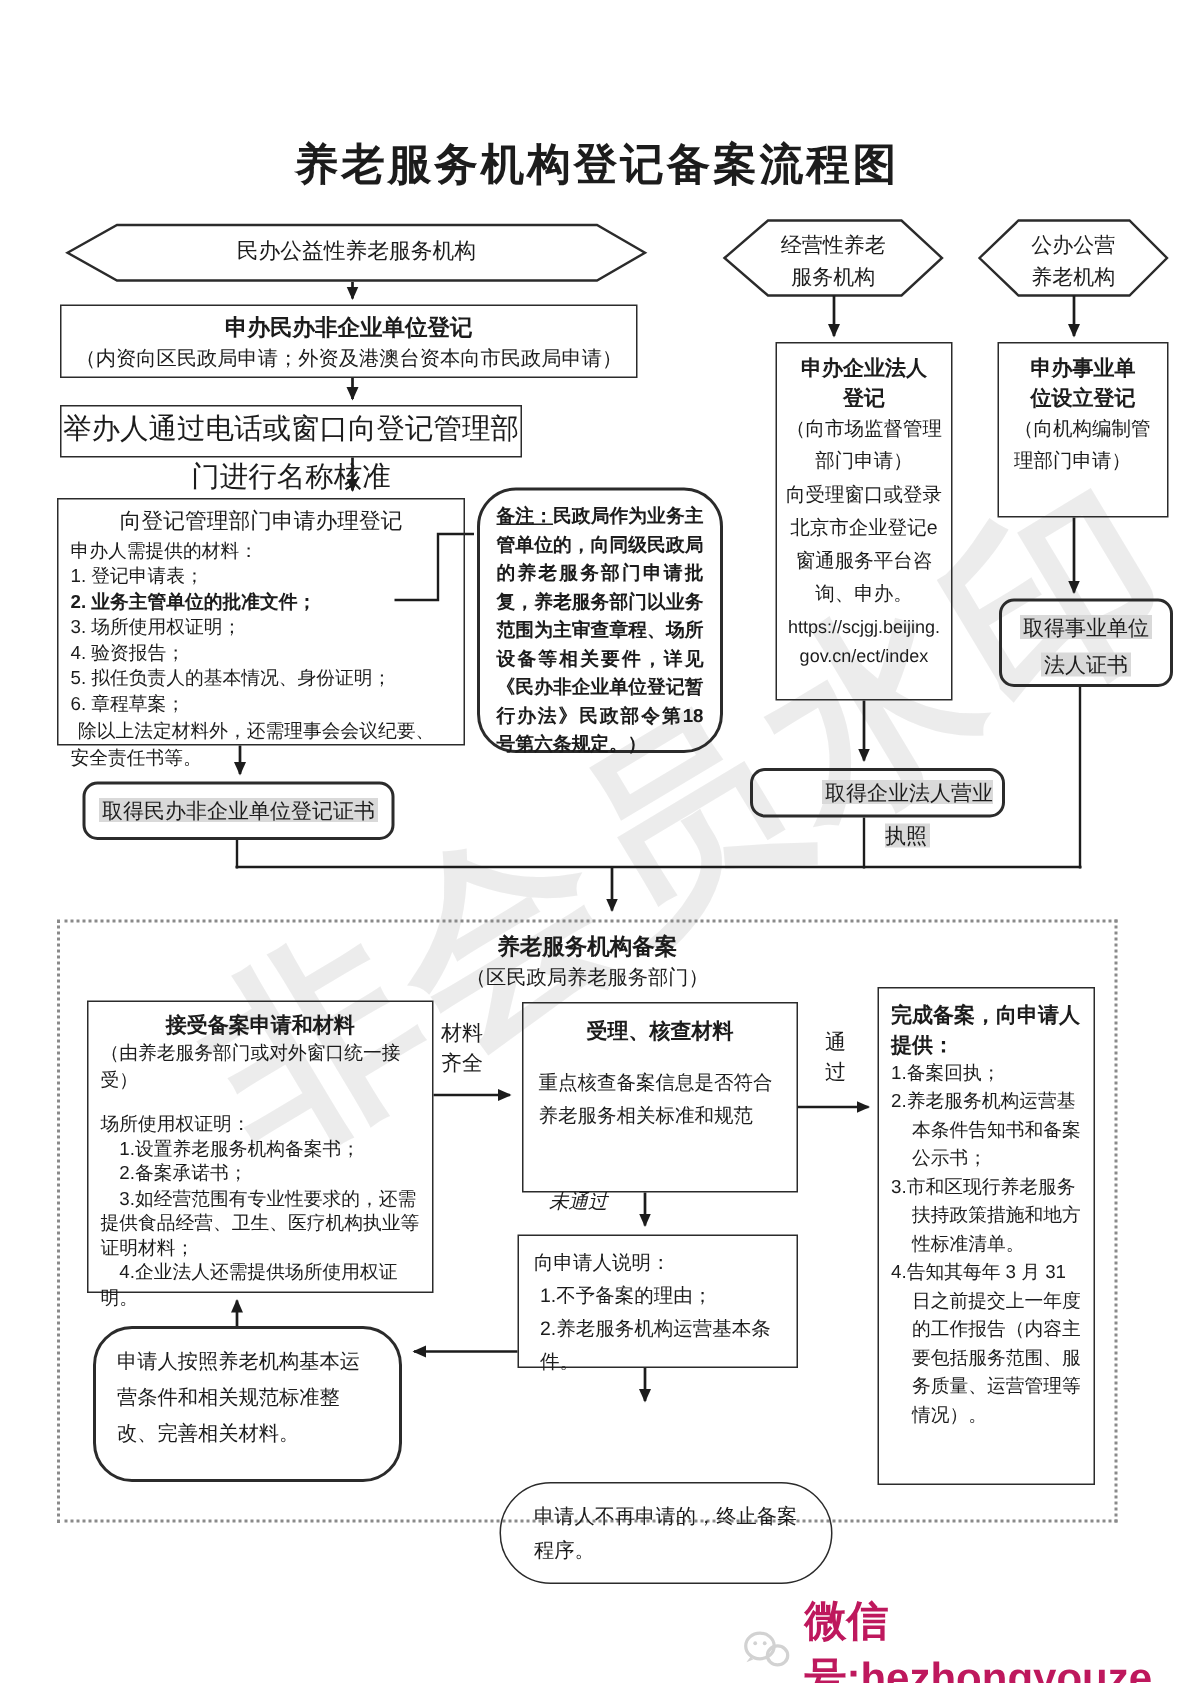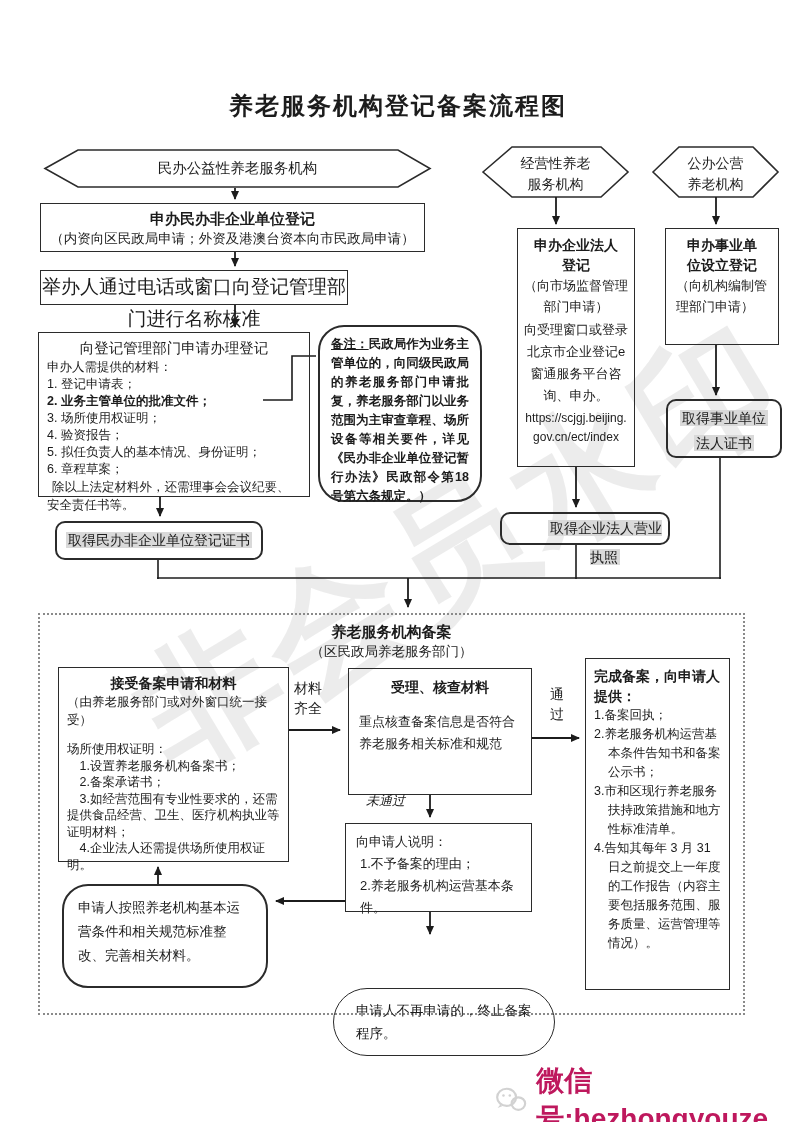--- a/index.html
+++ b/index.html
@@ -1,20 +1,20 @@
 <!DOCTYPE html>
 <html><head>
 <meta charset="utf-8">
 <style>
   html,body{margin:0;padding:0;background:#ffffff;}
   .stage{position:relative;width:796px;height:1122px;background:#ffffff;overflow:hidden;
          font-family:"Liberation Sans",sans-serif;color:#1c1c1c;}
   .abs{position:absolute;box-sizing:border-box;}
   .title{position:absolute;left:0;top:90px;width:796px;text-align:center;
-         font-size:24px;font-weight:bold;letter-spacing:2px;z-index:3;}
+         font-size:29px;font-weight:bold;letter-spacing:2px;z-index:3;}
   .watermark{position:absolute;left:90px;top:455px;width:740px;text-align:center;
          font-size:138px;font-weight:bold;color:#c9c9c9;opacity:.34;letter-spacing:6px;
          transform:rotate(-31deg);z-index:1;white-space:nowrap;pointer-events:none;}
   svg.overlay{position:absolute;left:0;top:0;z-index:2;}
   .box{position:absolute;border:1.6px solid #2b2b2b;background:transparent;box-sizing:border-box;z-index:3;}
   .rounded{border-radius:10px;border-width:2px;}
   .soft{border-radius:26px;border-width:2px;}
   .stadium{border-radius:36px;border-width:1.8px;}
   .center{text-align:center;}
   .bold{font-weight:bold;}

